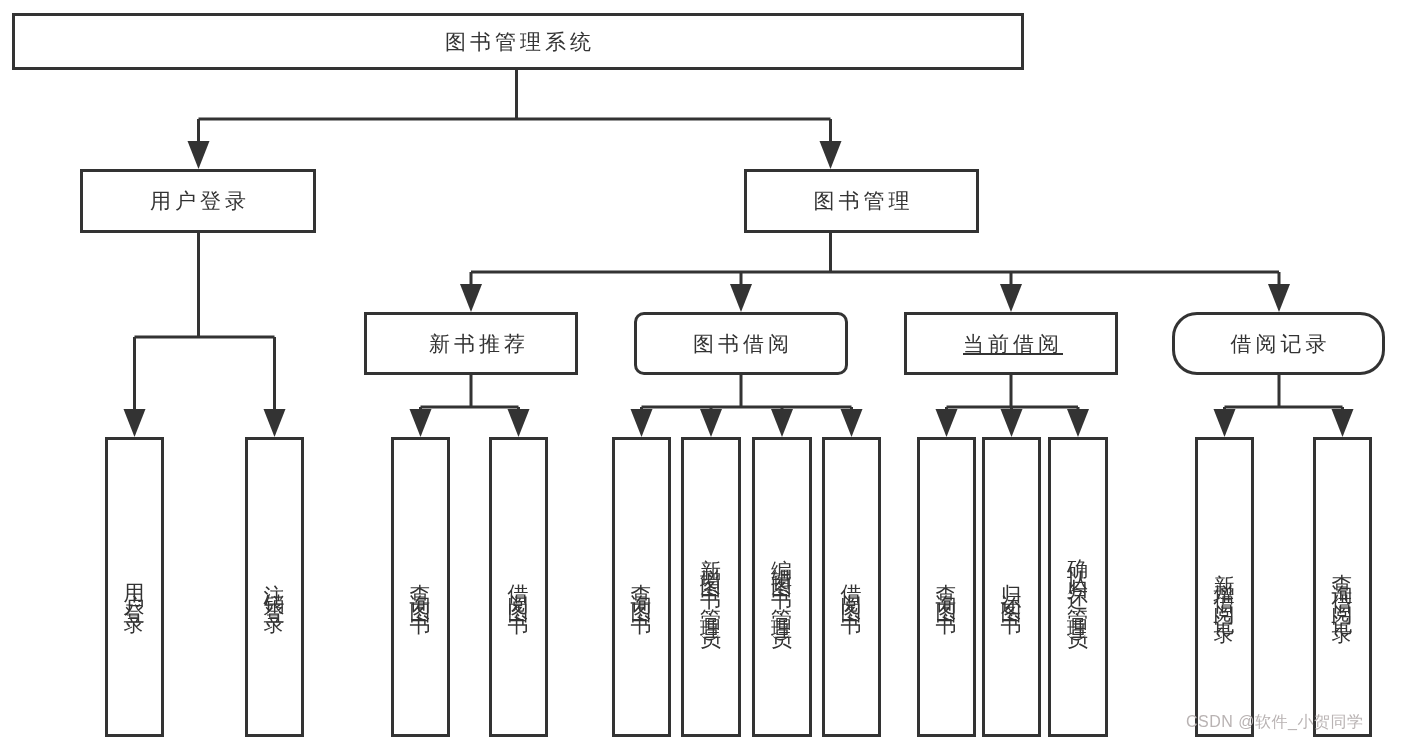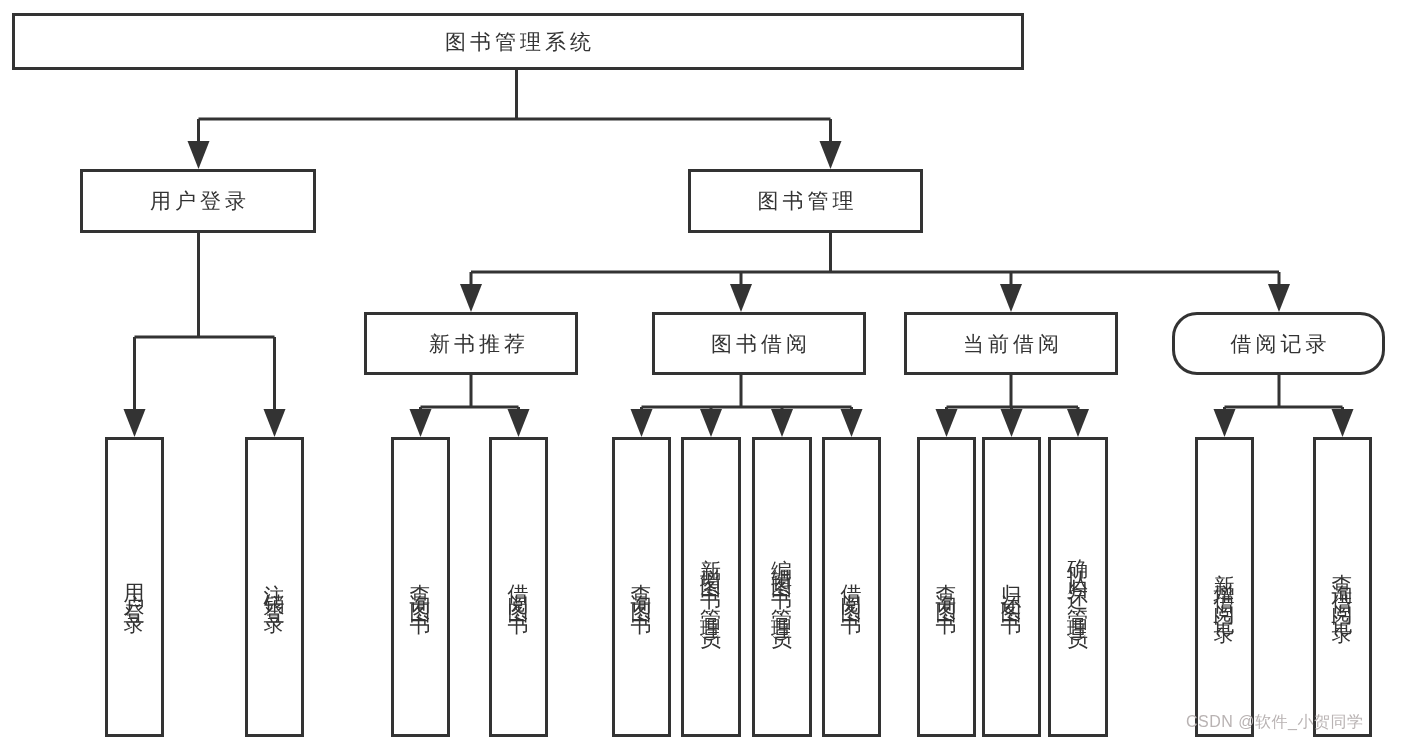--- a/index.html
+++ b/index.html
@@ -99,25 +99,25 @@
     <polygon points="1067,409 1089,409 1078,437"></polygon>
 
     <path d="M1279 375 V407 M1224.5 407 H1342.5 M1224.5 407 V412 M1342.5 407 V412"></path>
     <polygon points="1213.5,409 1235.5,409 1224.5,437"></polygon>
     <polygon points="1331.5,409 1353.5,409 1342.5,437"></polygon>
   </svg>
 
   <div class="box hbox" style="left:12px; top:13px; width:1012px; height:57px;">图书管理系统</div>
 
   <div class="box hbox" style="left:80px; top:169px; width:236px; height:64px;">用户登录</div>
-  <div class="box hbox" style="left:688px; top:169px; width:235px; height:64px;">图书管理</div>
+  <div class="box hbox" style="left:744px; top:169px; width:235px; height:64px;">图书管理</div>
 
   <div class="box hbox" style="left:364px; top:312px; width:214px; height:63px;padding-left:12px;">新书推荐</div>
-  <div class="box hbox" style="left:652px; top:312px; width:214px; height:63px;">图书借阅</div>
-  <div class="box hbox" style="left:904px; top:312px; width:214px; height:63px;">当前借阅</div>
+  <div class="box hbox" style="left:634px; top:312px; width:214px; height:63px;border-radius:10px;">图书借阅</div>
+  <div class="box hbox" style="left:904px; top:312px; width:214px; height:63px;text-decoration:underline;">当前借阅</div>
   <div class="box hbox" style="left:1172px; top:312px; width:213px; height:63px;border-radius:25px;">借阅记录</div>
 
   <div class="box vbox" style="left:105px; top:437px; width:59px; height:300px;">用户登录</div>
   <div class="box vbox" style="left:245px; top:437px; width:59px; height:300px;">注销登录</div>
 
   <div class="box vbox" style="left:391px; top:437px; width:59px; height:300px;">查询图书</div>
   <div class="box vbox" style="left:489px; top:437px; width:59px; height:300px;">借阅图书</div>
 
   <div class="box vbox" style="left:612px; top:437px; width:59px; height:300px;">查询图书</div>
   <div class="box vbox" style="left:681px; top:437px; width:60px; height:300px;">新增图书（管理员）</div>

